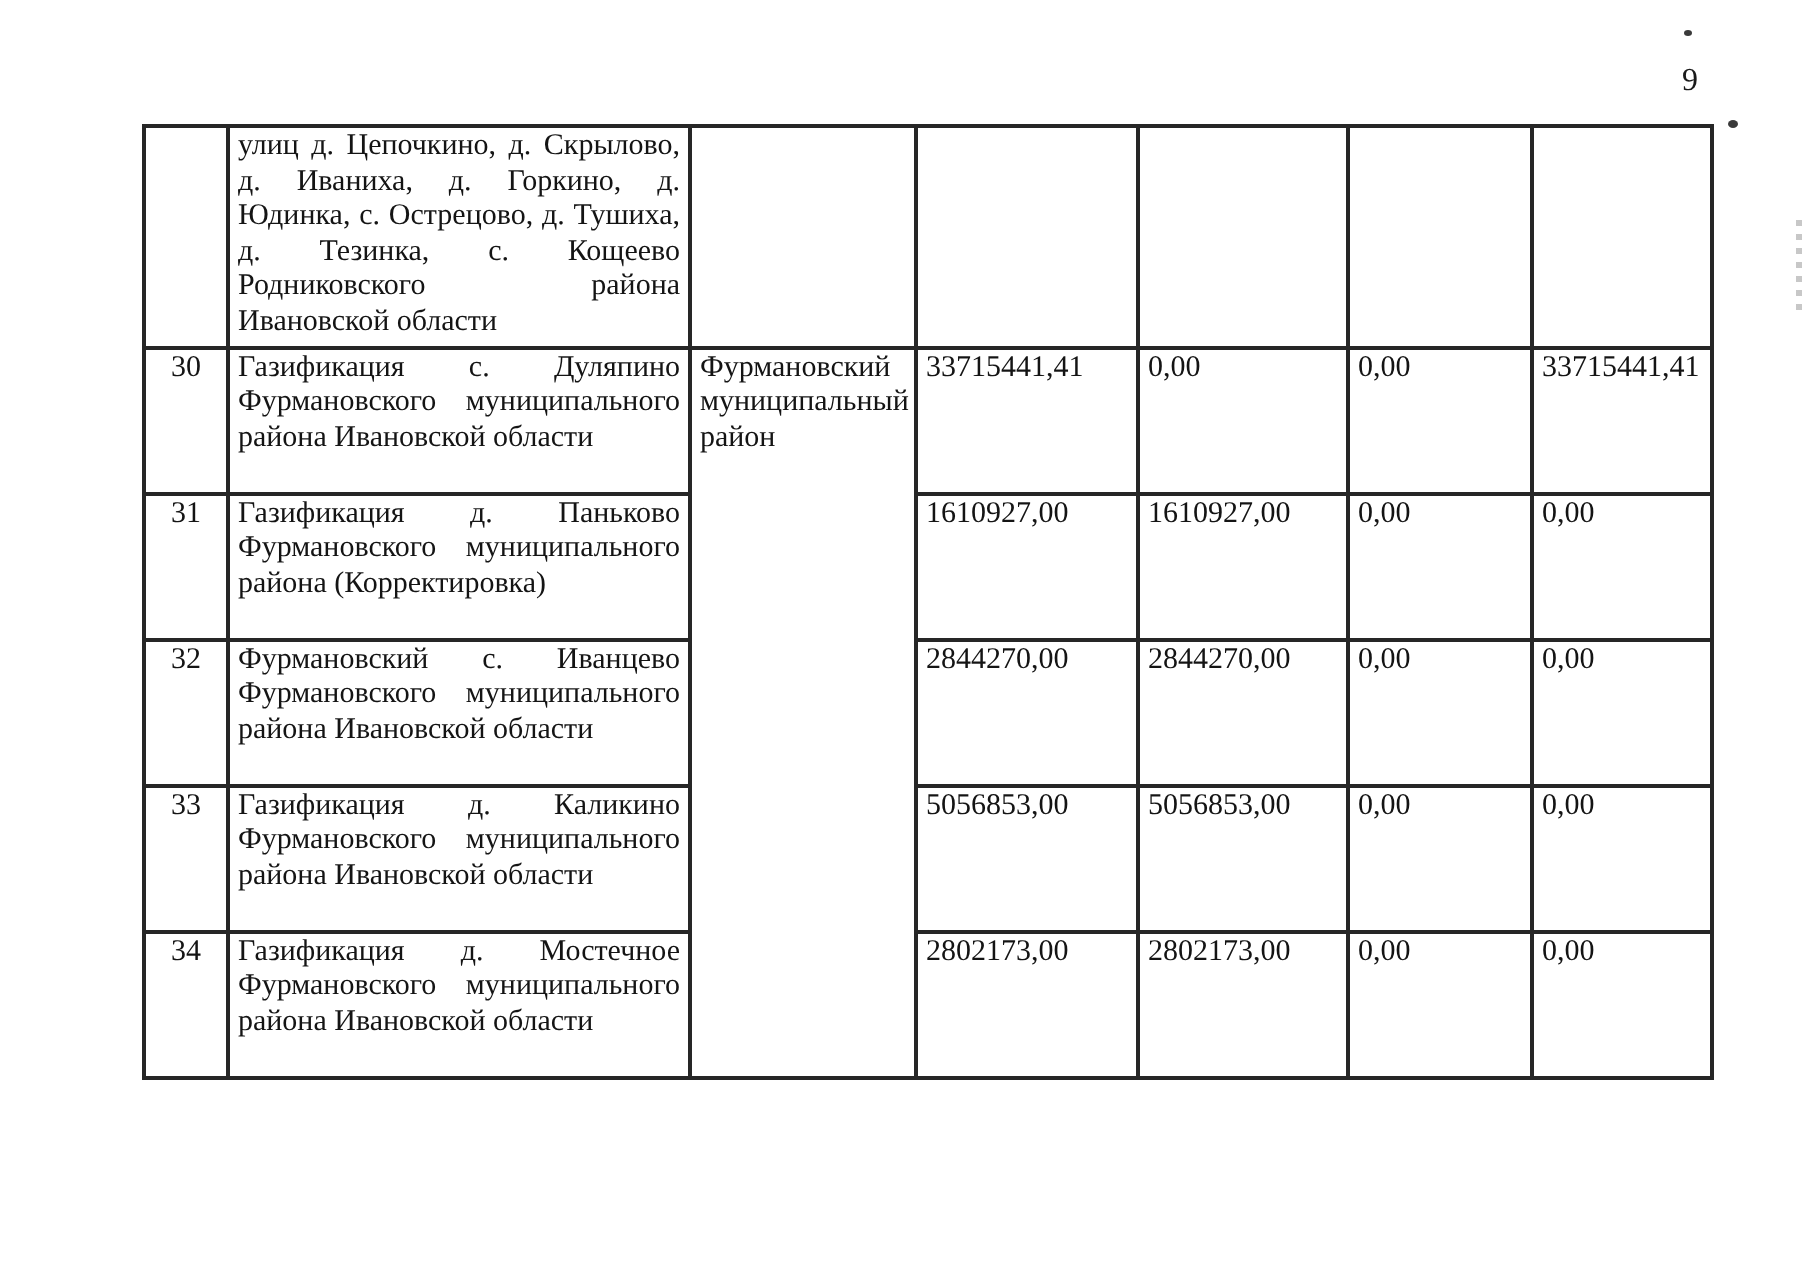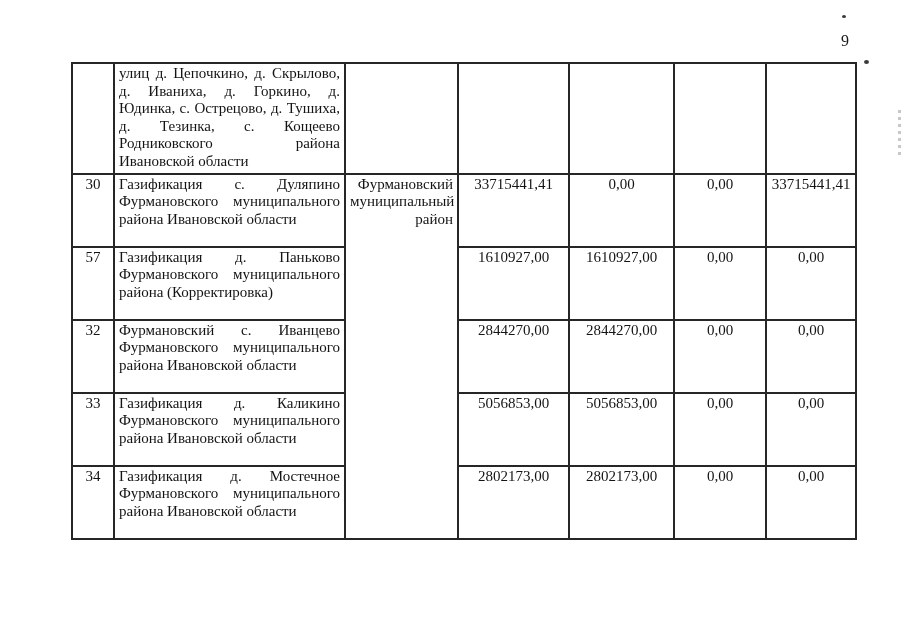--- a/index.html
+++ b/index.html
@@ -57,22 +57,22 @@
     font-size: 15px;
     line-height: 17.6px;
     padding: 1px 4px 2px 4px;
     overflow: hidden;
   }
   tr.carryover-row { height: 108px; }
   tr.data-row { height: 73px; padding-left: 33px; }
 
   td.num-cell  { text-align: center; padding-top: 2px; }
   td.desc-cell { text-align: justify; padding-left: 6px; padding-right: 5px; }
-  td.dist-cell { text-align: right; padding-top: 2px; }
-  td.val-cell  { text-align: center; padding-top: 3px; }
+  td.dist-cell { text-align: left; padding-top: 2px; }
+  td.val-cell  { padding-top: 3px; }
 </style>
 </head>
 <body>
 
 <div class="page-number">9</div>
 <div class="scan-dot d1"></div>
 <div class="scan-dot d2"></div>
 <div class="scan-dashes"></div>
 
 <table class="doc-table">
@@ -100,21 +100,21 @@
       <td class="num-cell">30</td>
       <td class="desc-cell">Газификация с. Дуляпино Фурмановского муниципального района Ивановской области</td>
       <td class="dist-cell" rowspan="5">Фурмановский муниципальный район</td>
       <td class="val-cell">33715441,41</td>
       <td class="val-cell">0,00</td>
       <td class="val-cell">0,00</td>
       <td class="val-cell">33715441,41</td>
     </tr>
 
     <tr class="data-row">
-      <td class="num-cell">57</td>
+      <td class="num-cell">31</td>
       <td class="desc-cell">Газификация д. Паньково Фурмановского муниципального района (Корректировка)</td>
       <td class="val-cell">1610927,00</td>
       <td class="val-cell">1610927,00</td>
       <td class="val-cell">0,00</td>
       <td class="val-cell">0,00</td>
     </tr>
 
     <tr class="data-row">
       <td class="num-cell">32</td>
       <td class="desc-cell">Фурмановский с. Иванцево Фурмановского муниципального района Ивановской области</td>

